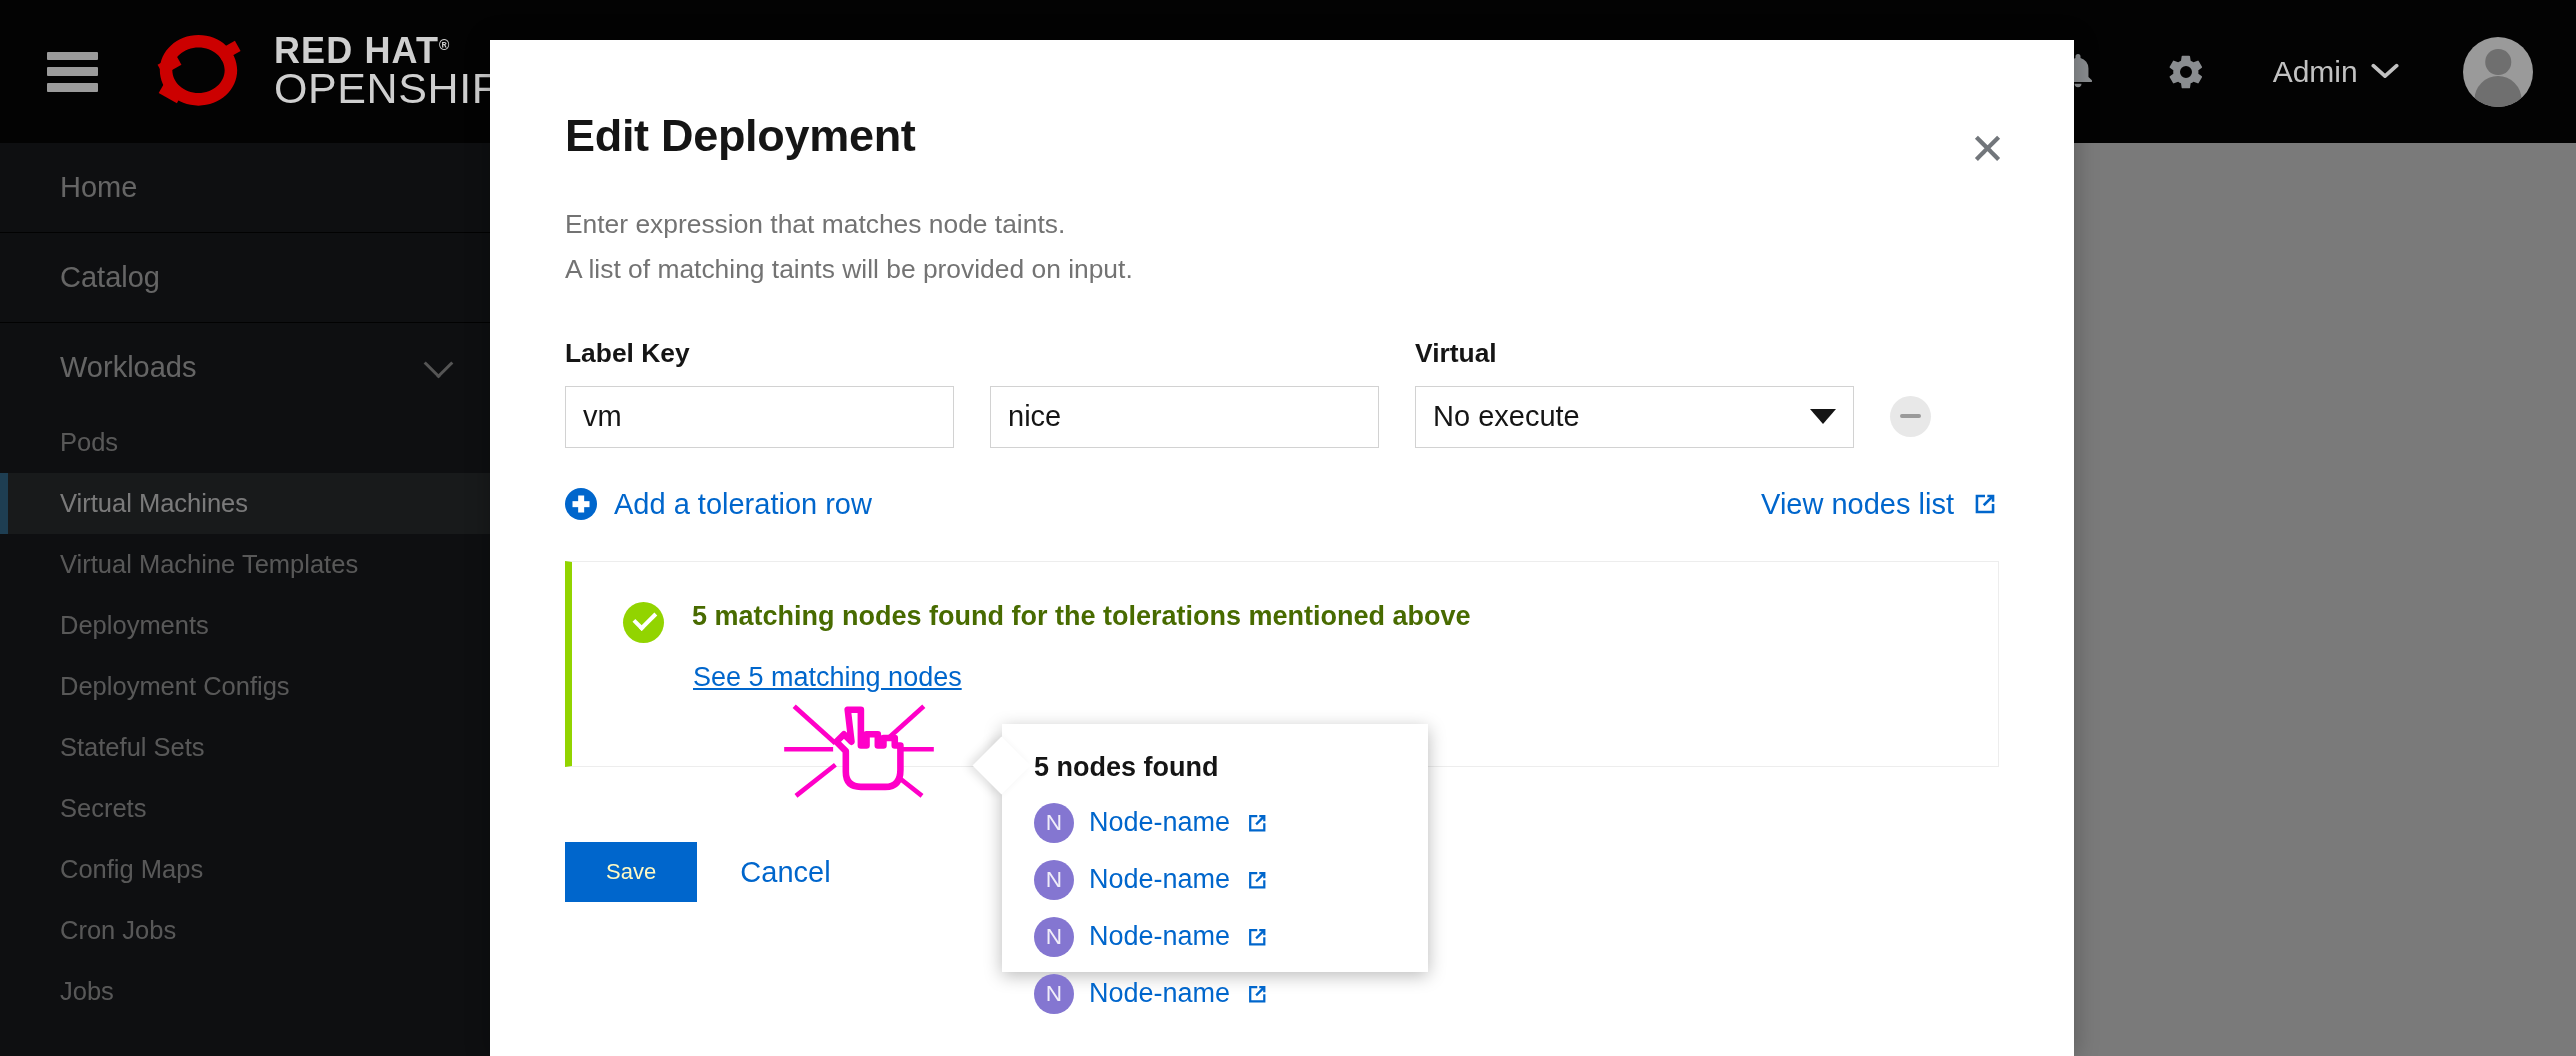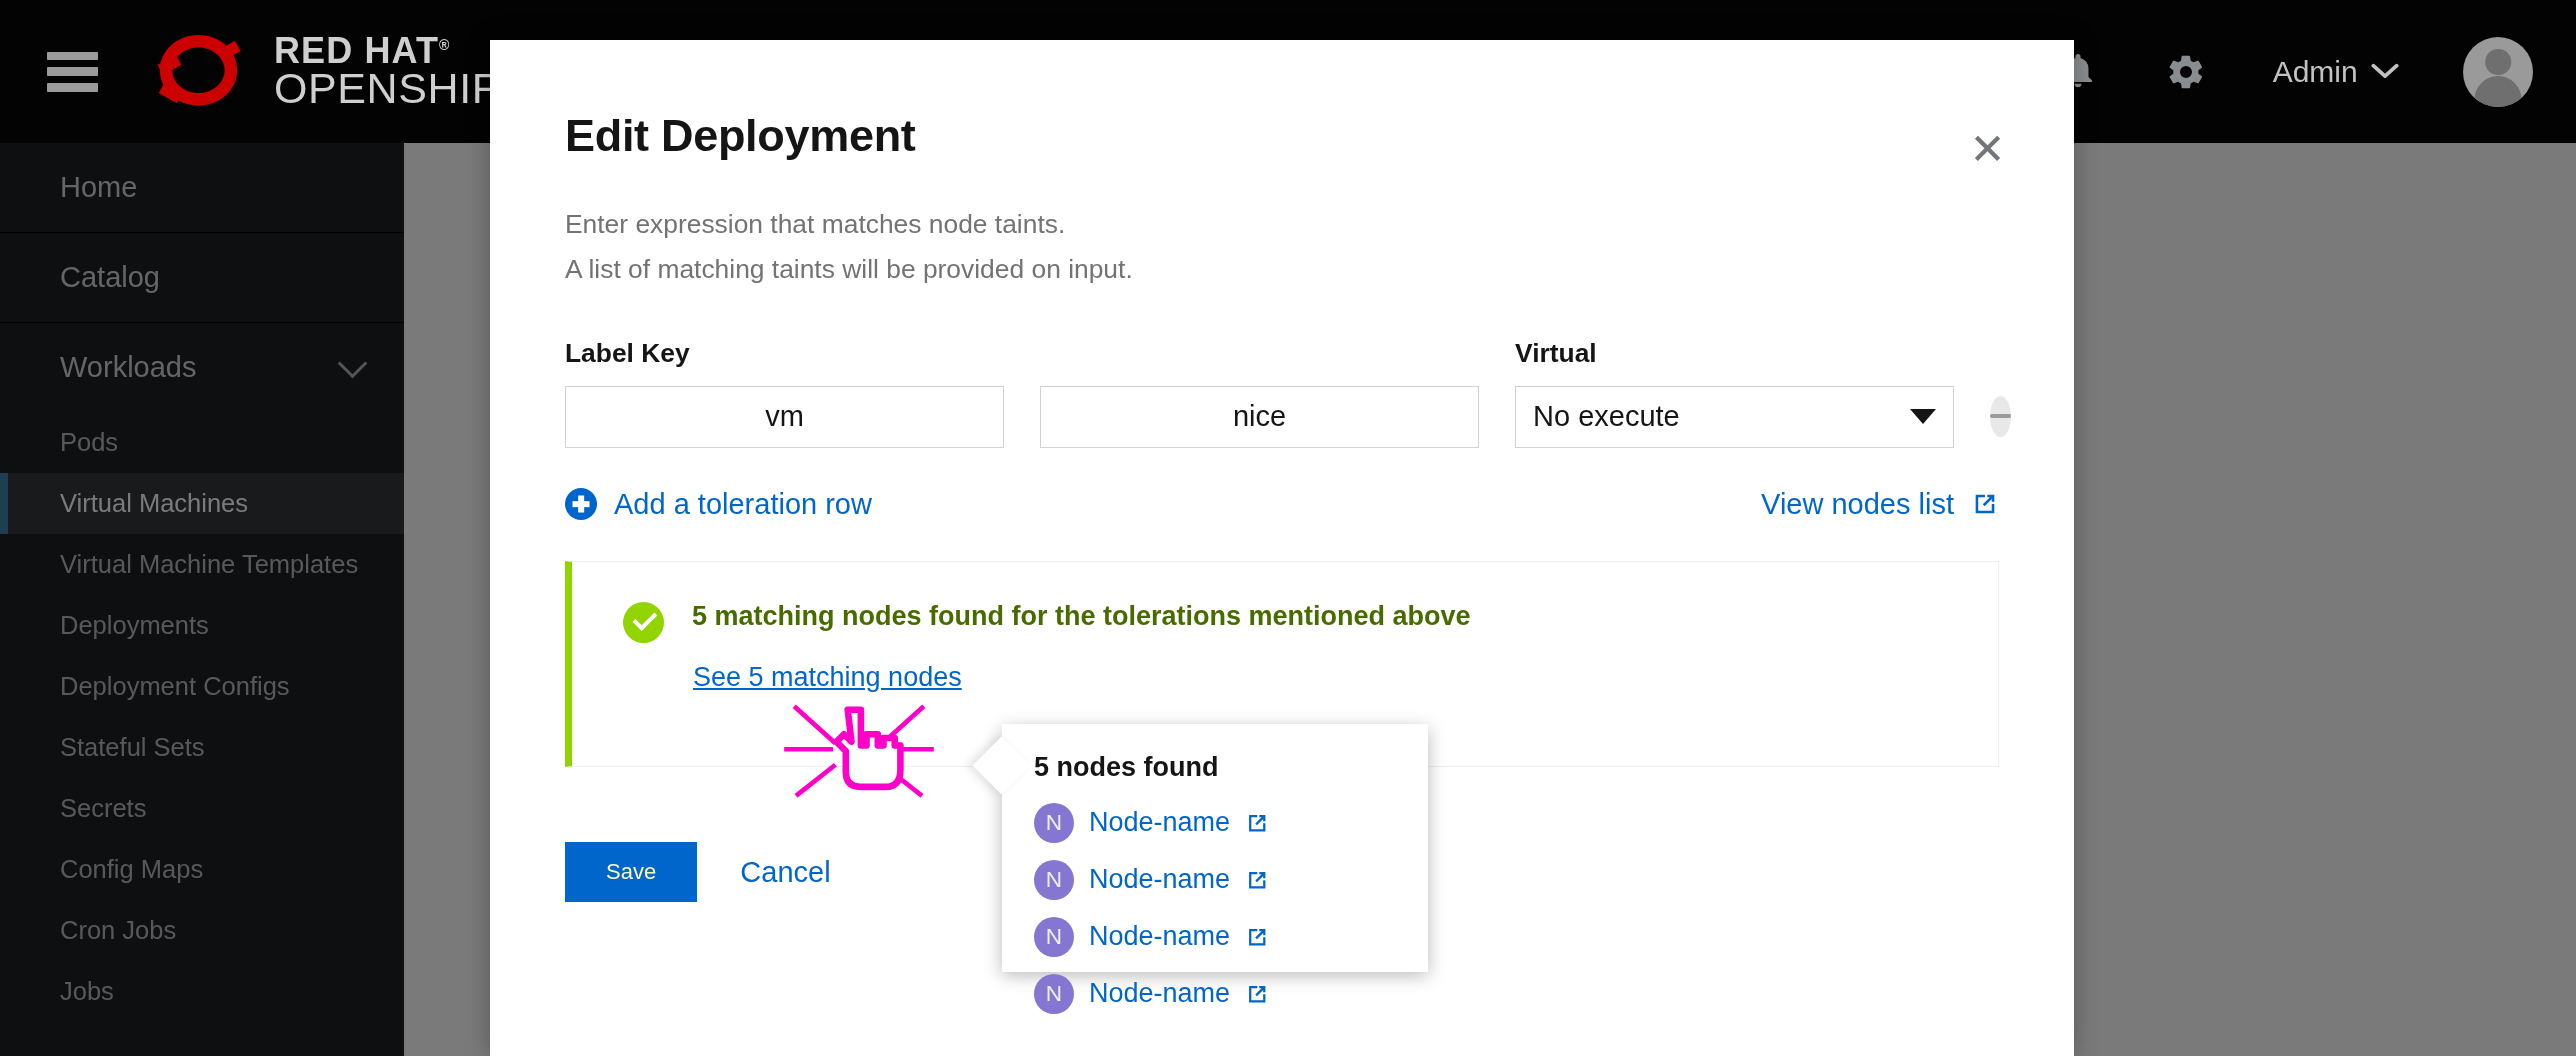--- a/index.html
+++ b/index.html
@@ -56,21 +56,21 @@
     border-radius: 50%; background: #6f6f6f;
   }
   .avatar::after {
     content: ""; position: absolute; left: 50%; top: 56%;
     transform: translateX(-50%); width: 47px; height: 41px;
     border-radius: 23.6px 23.6px 0 0; background: #6f6f6f;
   }
 
   
   .sidebar {
-    position: absolute; left: 0; top: 143px; width: 404px; bottom: 0;
+    position: absolute; left: 0; top: 143px; width: 490px; bottom: 0;
     background: #1b1d21; overflow: hidden;
   }
   .nav-section {
     color: #d2d2d2; font-size: 29px; padding: 28px 0 28px 60px;
     border-bottom: 1.9px solid #000; cursor: pointer;
   }
   .nav-group {
     display: flex; align-items: center; justify-content: space-between;
     color: #d2d2d2; font-size: 29px; padding: 28px 41px 28px 60px; cursor: pointer;
   }
@@ -113,24 +113,23 @@
 
   
   .form-row {
     display: flex; align-items: flex-end; gap: 36px; margin-top: 45px;
   }
   .field { display: flex; flex-direction: column; }
   .field-label {
     font-size: 26.4px; font-weight: bold; color: #151515; margin-bottom: 17px;
   }
   .field-input {
-    width: 439px; height: 62px; border: 0.9px solid #d2d2d2; background: #fff;
+    width: 389px; height: 62px; border: 0.9px solid #d2d2d2; background: #fff;
     font-size: 29px; color: #151515; padding: 0 17px;
     font-family: "Liberation Sans", sans-serif;
-    text-align: center;
   }
   .field-select {
     width: 439px; height: 62px; border: 0.9px solid #d2d2d2; background: #fff;
     font-size: 29px; color: #151515; padding: 0 17px;
     display: flex; align-items: center; justify-content: space-between; cursor: pointer;
   }
   .caret {
     width: 0; height: 0; border-left: 13.2px solid transparent; border-right: 13.2px solid transparent;
     border-top: 15px solid #151515;
   }

